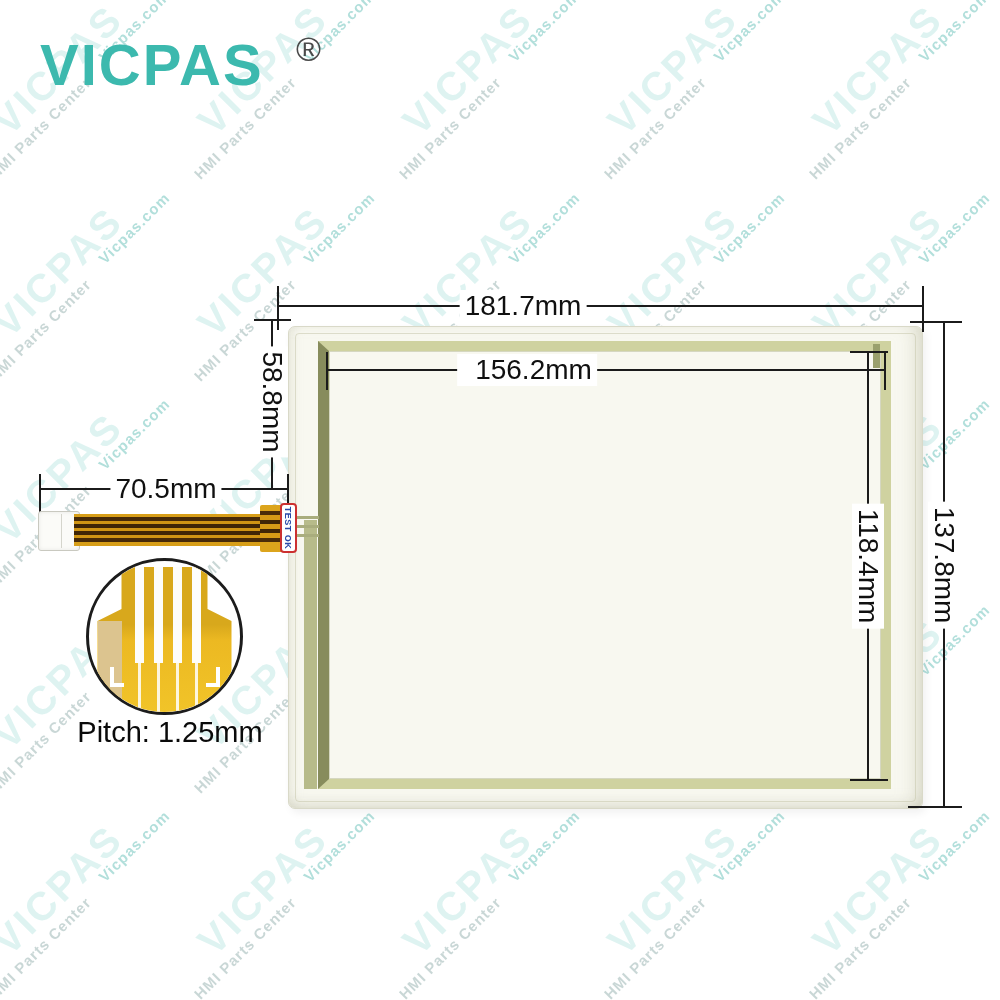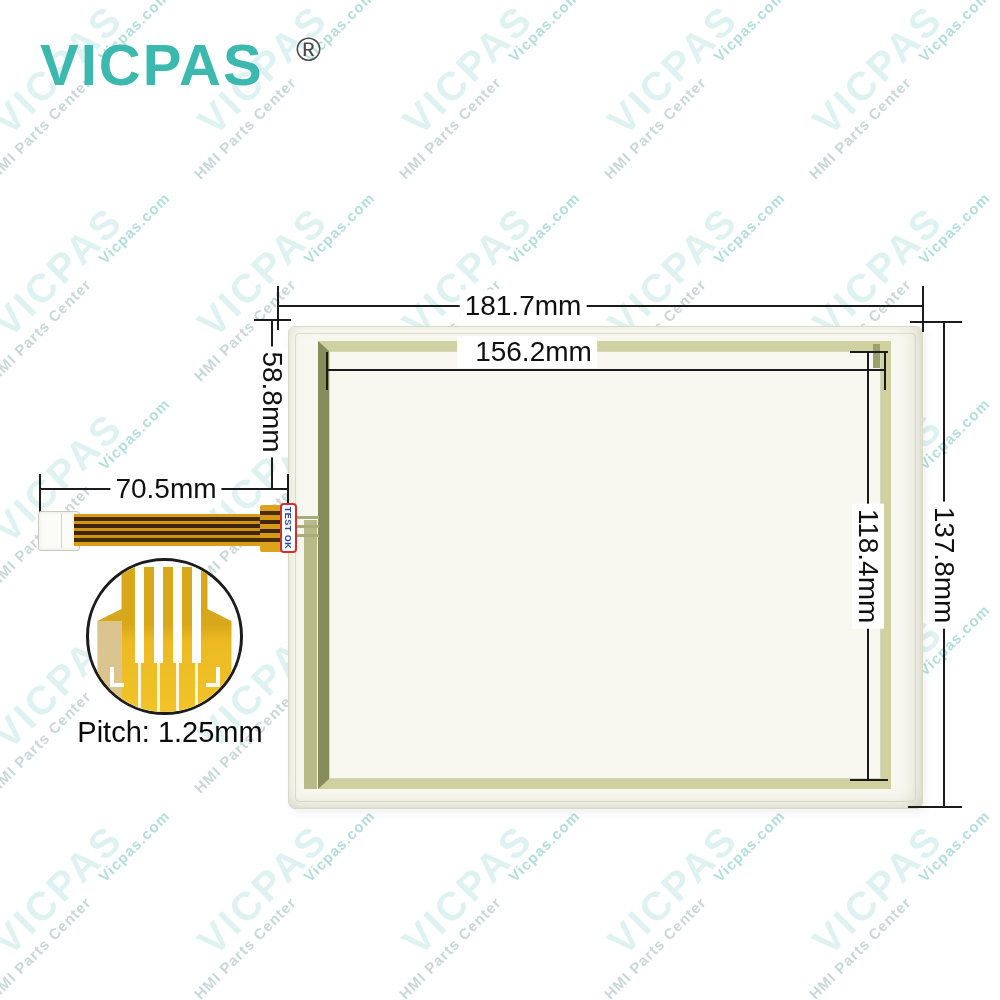--- a/index.html
+++ b/index.html
@@ -190,21 +190,21 @@
   <div class="corner-step"></div>
 
   <div class="dline" style="left:278px;top:305px;width:646px;height:2px;"></div>
   <div class="dline" style="left:277px;top:286px;width:2px;height:44px;"></div>
   <div class="dline" style="left:922px;top:286px;width:2px;height:46px;"></div>
   <div class="dlabel" style="left:523px;top:306px;">181.7mm</div>
 
   <div class="dline" style="left:327px;top:369px;width:559px;height:2px;"></div>
   <div class="dline" style="left:326px;top:352px;width:2px;height:38px;"></div>
   <div class="dline" style="left:884px;top:352px;width:2px;height:38px;"></div>
-  <div class="dlabel" style="left:527px;top:352px;padding-left:18px;">156.2mm</div>
+  <div class="dlabel" style="left:527px;top:370px;padding-left:18px;">156.2mm</div>
 
   <div class="dline" style="left:271px;top:320px;width:2px;height:170px;"></div>
   <div class="dline" style="left:254px;top:319px;width:37px;height:2px;"></div>
   <div class="dlabel vert" style="left:272px;top:402px;">58.8mm</div>
 
   <div class="dline" style="left:40px;top:488px;width:249px;height:2px;"></div>
   <div class="dline" style="left:39px;top:474px;width:2px;height:40px;"></div>
   <div class="dline" style="left:287px;top:474px;width:2px;height:32px;"></div>
   <div class="dlabel" style="left:166px;top:489px;">70.5mm</div>
 

